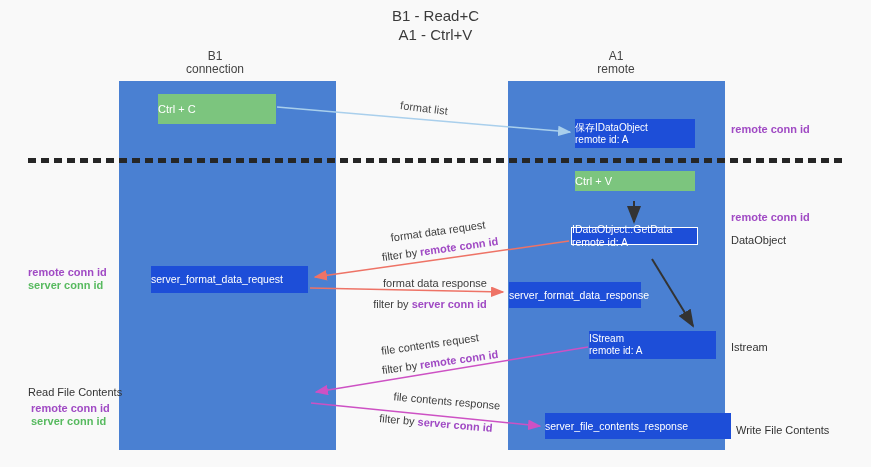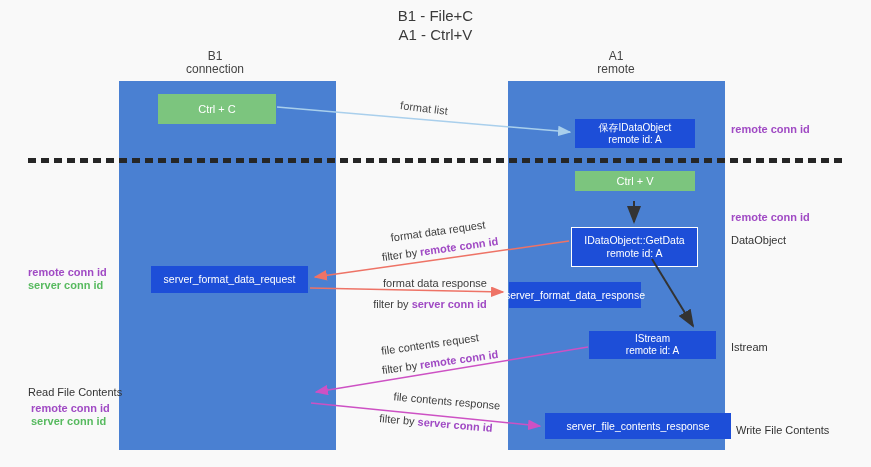--- a/index.html
+++ b/index.html
@@ -25,29 +25,29 @@
     background:#4a80d2; z-index:1;
   }
   .column.left  { left:119px; }
   .column.right { left:508px; }
   .dashed-line {
     position:absolute; left:28px; top:158px; width:817px; height:5px; z-index:2;
     background:repeating-linear-gradient(90deg,#262626 0 8px,transparent 8px 13px);
   }
   .box {
     position:absolute; z-index:4; display:flex; flex-direction:column;
-    align-items:center; justify-content:center; text-align:center;
+    align-items:flex-start; justify-content:center; text-align:center;
     color:#fff; font-size:10.5px; line-height:13px; white-space:nowrap;
   }
   .box.green  { background:#7cc57e; font-size:11px; }
   .box.orange { background:#1d4ed8; }
   #box-ctrl-c   { left:158px; top:94px;  width:118px; height:30px; }
   #box-save-obj { left:575px; top:119px; width:120px; height:29px; font-size:10px; line-height:12px; }
   #box-ctrl-v   { left:575px; top:171px; width:120px; height:20px; }
-  #box-getdata  { left:571px; top:227px; width:127px; height:40px; border:1px solid #ffffff; font-size:10.5px; line-height:13px; }
+  #box-getdata  { left:571px; top:227px; width:127px; height:18px; border:1px solid #ffffff; font-size:10.5px; line-height:13px; }
   #box-istream  { left:589px; top:331px; width:127px; height:28px; font-size:10px; line-height:12px; }
   #box-fmt-req  { left:151px; top:266px; width:157px; height:27px; }
   #box-fmt-resp { left:509px; top:282px; width:132px; height:26px; }
   #box-file-req { left:150px; top:382px; width:160px; height:26px; }
   #box-file-resp{ left:545px; top:413px; width:186px; height:26px; }
 
   .side-label { position:absolute; z-index:6; font-size:11px; line-height:13px; white-space:nowrap; color:#333; }
   .purple { color:#a04ac4; font-weight:bold; }
   .green-txt { color:#57ba5f; font-weight:bold; }
 
@@ -58,21 +58,21 @@
   }
   .rlabel .fb { margin-right:3px; }
   .arrows { position:absolute; left:0; top:0; z-index:5; pointer-events:none; }
 </style>
 </head>
 <body>
 
 <div class="canvas">
 
   <div class="title">
-    <div>B1 - File+C</div>
+    <div>B1 - Read+C</div>
     <div>A1 - Ctrl+V</div>
   </div>
 
   <div class="col-header left">
     <div>B1</div>
     <div>connection</div>
   </div>
   <div class="col-header right">
     <div>A1</div>
     <div>remote</div>

